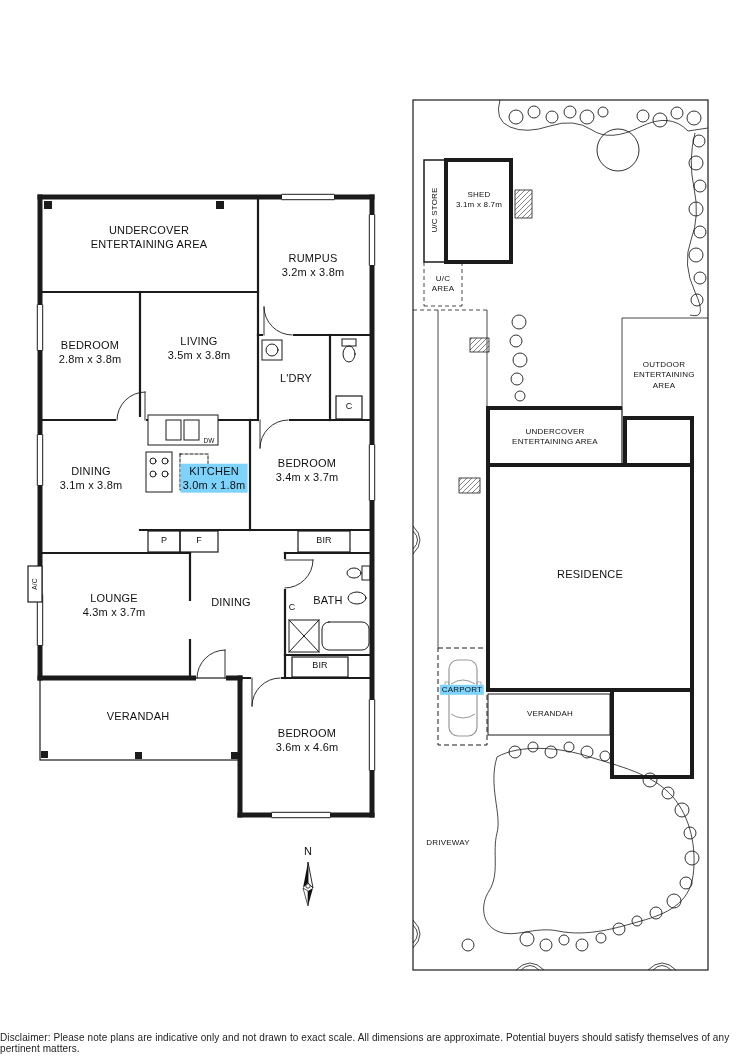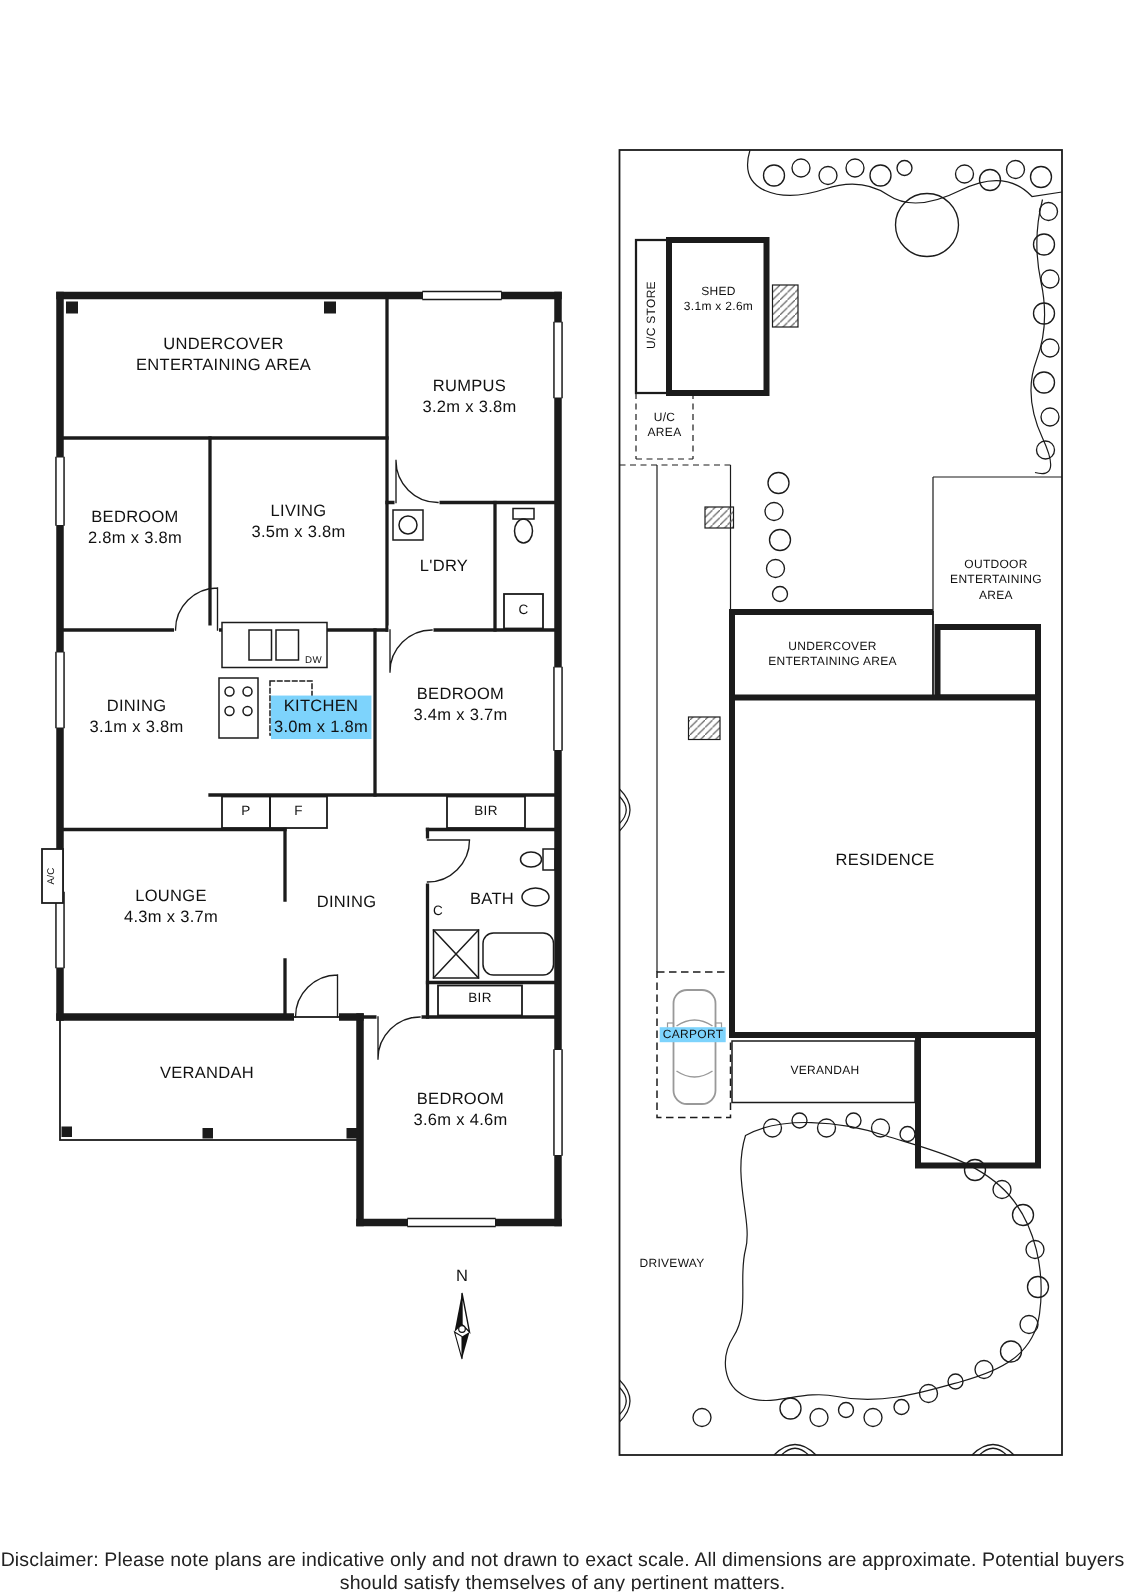--- a/index.html
+++ b/index.html
@@ -6,22 +6,22 @@
   .page{position:relative;width:750px;height:1061px;background:#ffffff;margin:0 auto;overflow:hidden;
         font-family:"Liberation Sans",sans-serif;color:#111;}
   svg{position:absolute;left:0;top:0;}
   .lbl{position:absolute;transform:translate(-50%,-50%);text-align:center;
        font-size:11px;line-height:1.3;white-space:nowrap;letter-spacing:.2px;color:#111;}
   .sm{font-size:9px;}
   .xs{font-size:8px;}
   .tiny{font-size:6.5px;}
   .rot{transform:translate(-50%,-50%) rotate(-90deg);}
   .bg{background:#7dd3fc;padding:0 2px;}
-  .disclaimer{position:absolute;left:0;right:0;top:1032px;text-align:center;
-       font-size:13px;color:#222;letter-spacing:.1px;}
+  .disclaimer{position:absolute;left:0;right:0;top:1032px;
+       font-size:10px;color:#222;letter-spacing:.1px;}
 </style>
 </head>
 <body>
 
 <div class="page">
 
 <svg width="750" height="1061" viewBox="0 0 750 1061">
   <defs>
     <pattern id="hatch" width="5" height="5" patternUnits="userSpaceOnUse">
       <path d="M0,5 L5,0" stroke="#666" stroke-width="0.8"></path>
@@ -308,28 +308,28 @@
 <div class="lbl tiny rot" style="left:35px;top:584px">A/C</div>
 <div class="lbl" style="left:138px;top:716px">VERANDAH</div>
 <div class="lbl" style="left:307px;top:740px">
   <div>BEDROOM</div>
   <div>3.6m x 4.6m</div>
 </div>
 <div class="lbl" style="left:308px;top:851px">N</div>
 
 <div class="lbl xs" style="left:479px;top:200px">
   <div>SHED</div>
-  <div>3.1m x 2.6m</div>
+  <div>3.1m x 8.7m</div>
 </div>
 <div class="lbl xs rot" style="left:435px;top:210px">U/C STORE</div>
 <div class="lbl xs" style="left:443px;top:284px">
   <div>U/C</div>
   <div>AREA</div>
 </div>
-<div class="lbl xs" style="left:664px;top:387px">
+<div class="lbl xs" style="left:664px;top:376px">
   <div>OUTDOOR</div>
   <div>ENTERTAINING</div>
   <div>AREA</div>
 </div>
 <div class="lbl xs" style="left:555px;top:437px">
   <div>UNDERCOVER</div>
   <div>ENTERTAINING AREA</div>
 </div>
 <div class="lbl" style="left:590px;top:574px">RESIDENCE</div>
 <div class="lbl xs bg" style="left:462px;top:690px">CARPORT</div>

